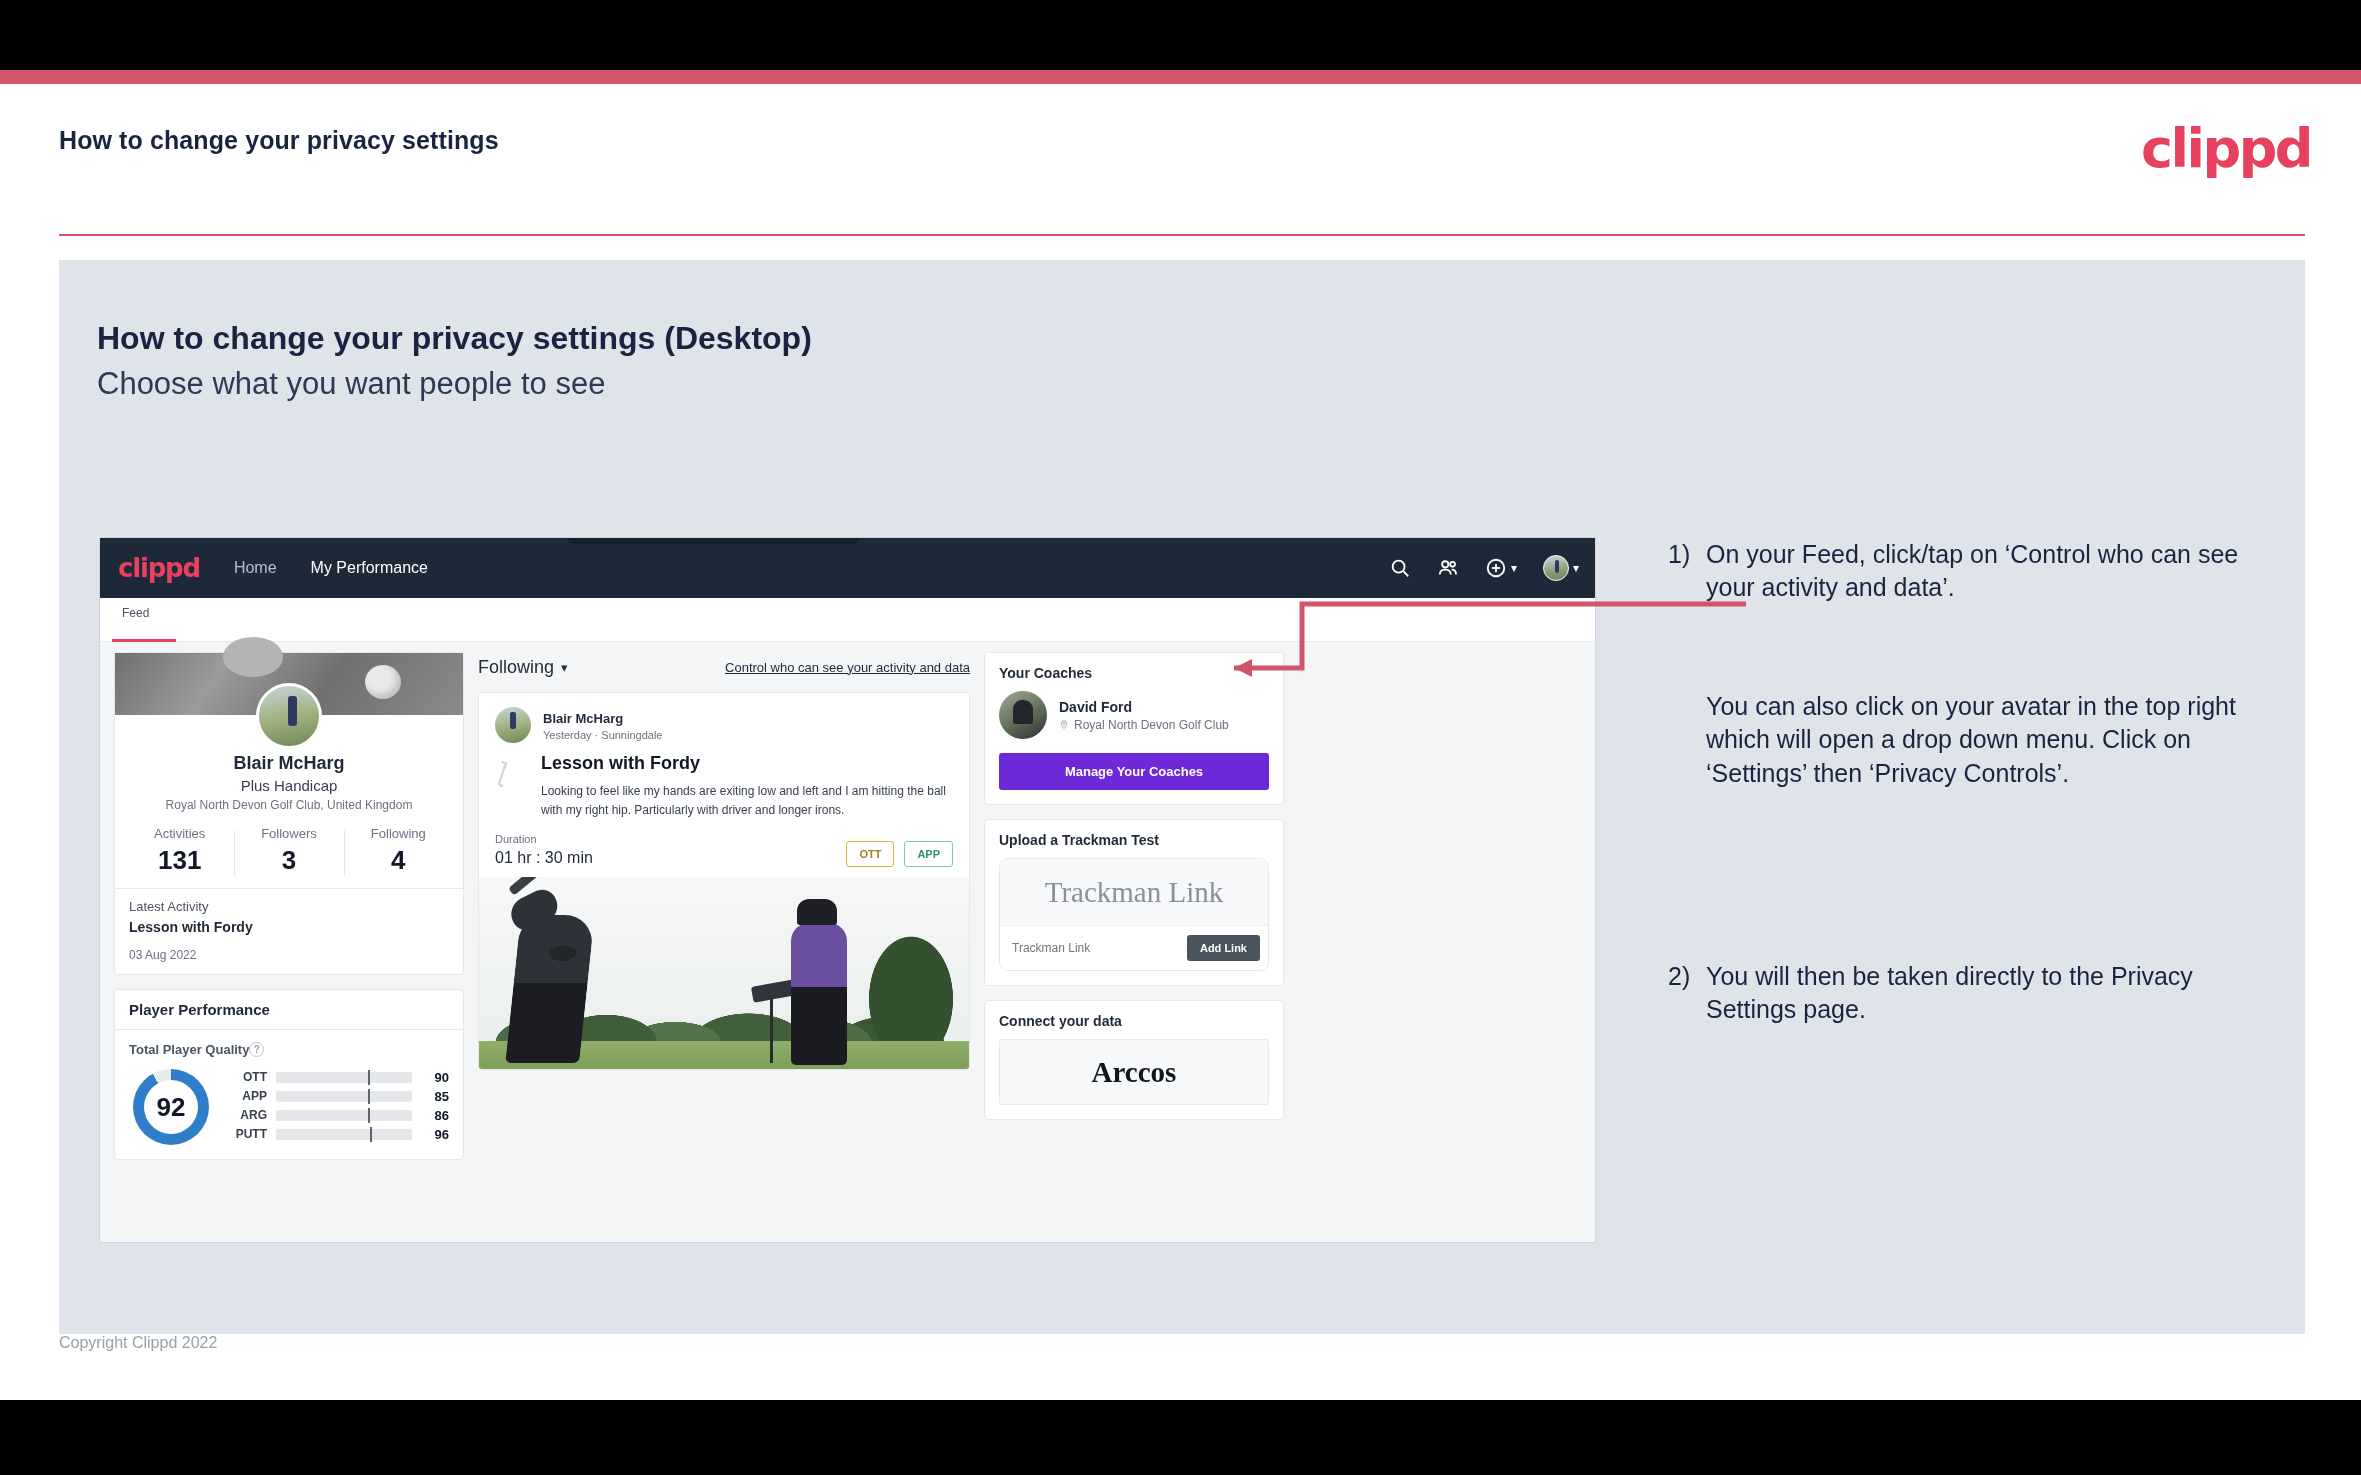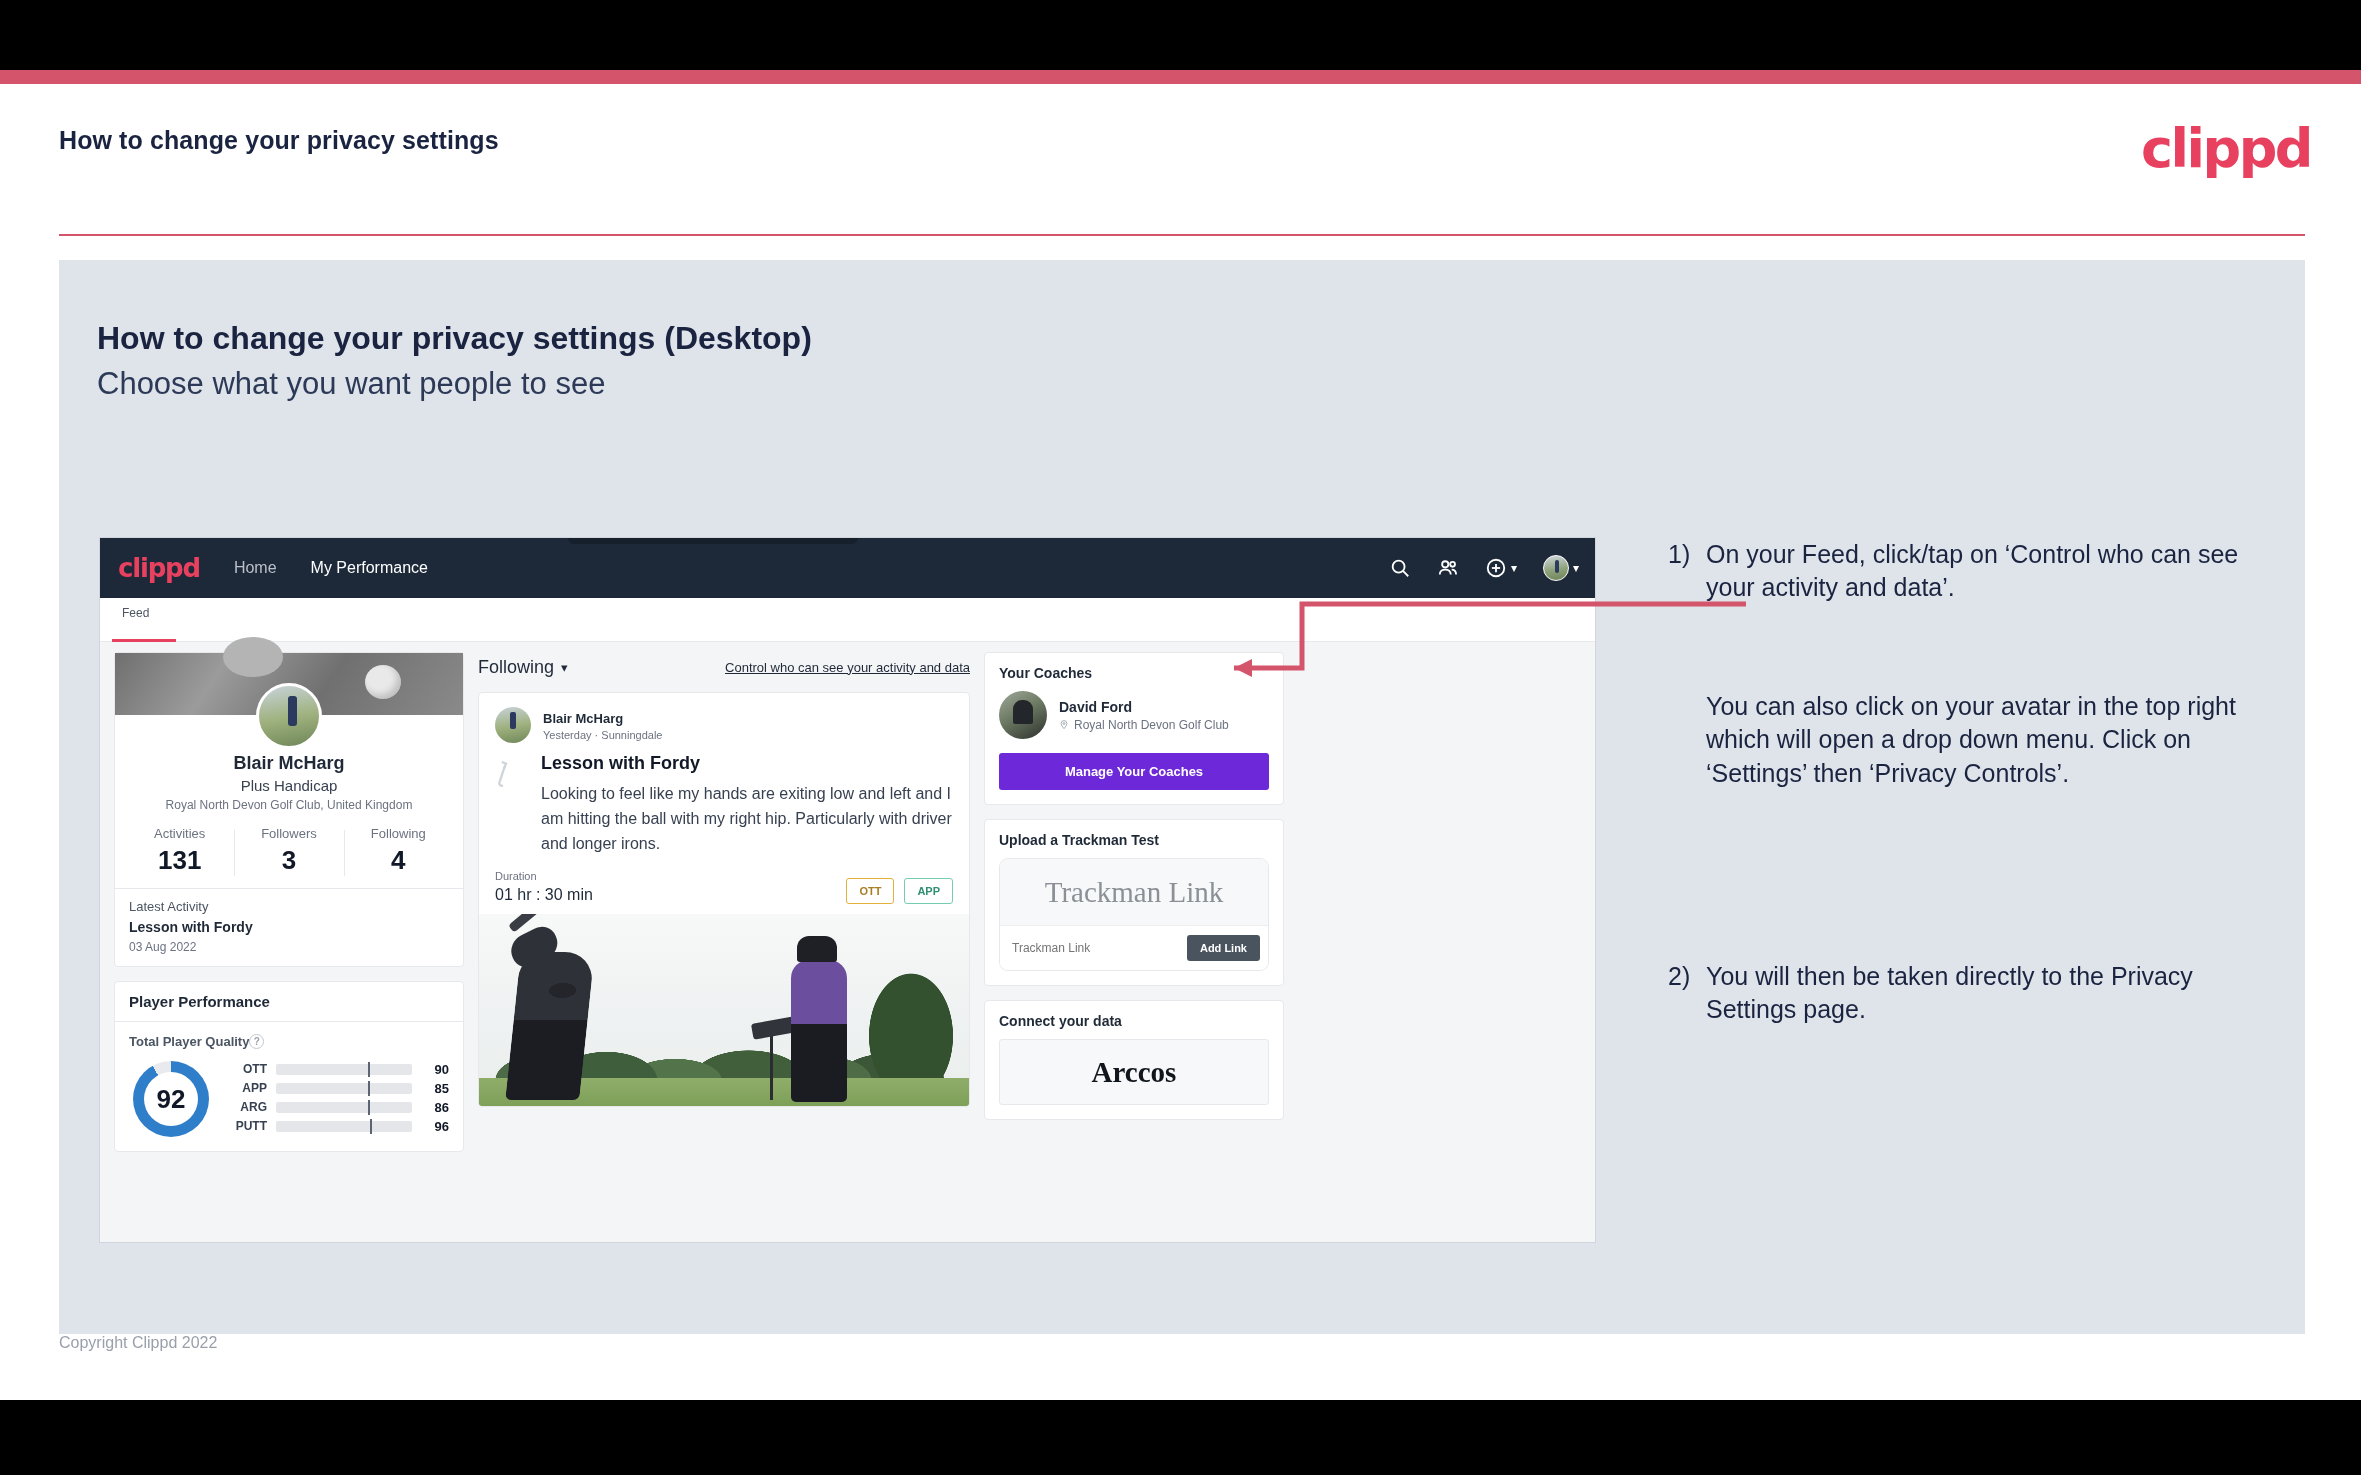--- a/index.html
+++ b/index.html
@@ -171,21 +171,21 @@
   .stat + .stat::before{
     content:""; position:absolute; left:0; top:4px; width:1px; height:46px; background:#e6e8eb;
   }
   .stat-label { font-size:13px; color:#6b7280; }
   .stat-value { font-size:26px; font-weight:700; color:#111827; margin-top:4px; }
   .latest {
     border-top:1px solid #e6e8eb; padding:10px 14px 12px; text-align:left;
   }
   .lat-h { font-size:13px; color:#4b5563; }
   .lat-t { font-size:14px; font-weight:700; color:#1f2937; margin-top:5px; }
-  .lat-d { font-size:12px; color:#6b7280; margin-top:5px; }
+  .lat-d { font-size:12px; color:#6b7280; margin-top:13px; }
 
   .perf-card { margin-top:14px; }
   .perf-head {
     padding:11px 14px; border-bottom:1px solid #e6e8eb;
     font-size:15px; font-weight:700; color:#1f2937;
   }
   .perf-body { padding:12px 14px 14px; }
   .tpq { display:flex; align-items:flex-start; font-size:13px; color:#4b5563;font-weight:bold; }
   .q-mark {
     width:15px; height:15px; border-radius:50%; border:1.5px solid #c3c8cf;
@@ -230,21 +230,21 @@
   }
   .post-av::after{
     content:""; position:absolute; left:15px; top:5px; width:6px; height:17px;
     background:#2b3a5e; border-radius:2px;
   }
   .post-meta { margin-left:12px; }
   .post-name { font-size:13px; font-weight:700; color:#1f2937; }
   .post-when { font-size:11px; color:#6b7280; margin-top:2px; }
   .post-body { padding:2px 16px 0; position:relative; }
   .post-title { font-size:18px; font-weight:700; color:#111827; margin-left:46px; }
-  .post-text { font-size:16px; color:#374151; line-height:1.55; margin-top:8px; margin-left:46px; width:420px; }
+  .post-text { font-size:12px; color:#374151; line-height:1.55; margin-top:8px; margin-left:46px; width:420px; }
   .club-ico {
     position:absolute; left:10px; top:6px; width:34px; height:34px; color:#cfd4da;
   }
   .dur-row { display:flex; align-items:flex-end; justify-content:space-between; padding:14px 16px 10px; }
   .dur-lab { font-size:11px; color:#6b7280; }
   .dur-val { font-size:16px; color:#1f2937; margin-top:4px; }
   .tags { display:flex; gap:10px; }
   .tag {
     font-size:11px; font-weight:700; padding:6px 12px; border-radius:3px; background:#fff;
   }

